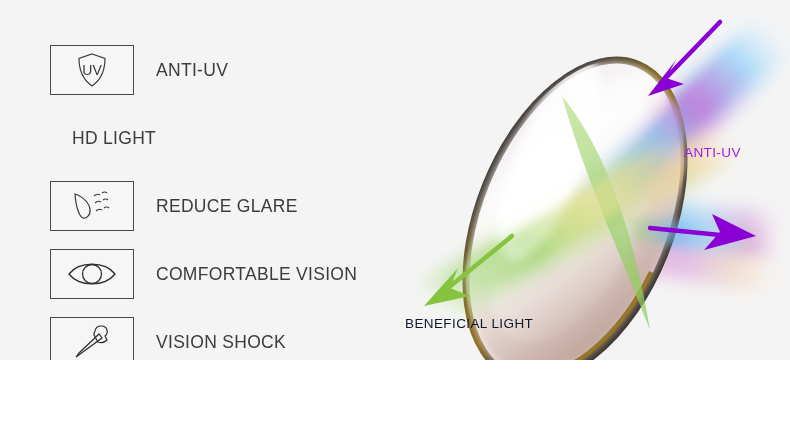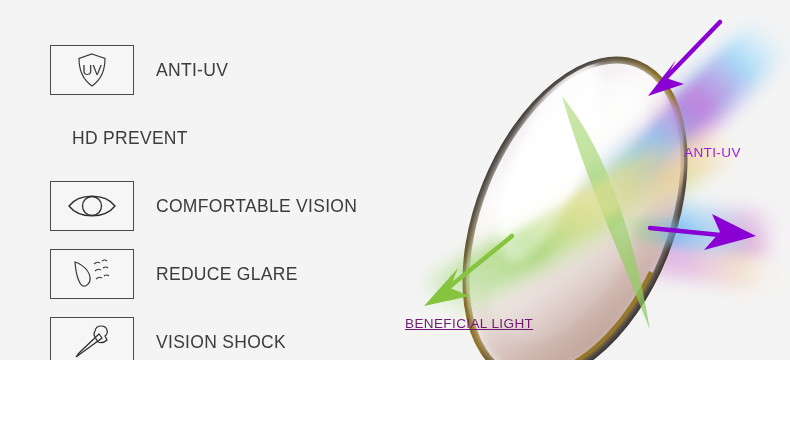--- a/index.html
+++ b/index.html
@@ -99,50 +99,50 @@
       <div class="feature-icon-box">
         <svg width="40" height="40" viewBox="0 0 40 40">
           <path d="M20 4 L33 8.5 C33 20 30 29 20 36 C10 29 7 20 7 8.5 Z" fill="none" stroke="#3a3a3a" stroke-width="1.2"></path>
           <text x="20" y="25" text-anchor="middle" font-family="Liberation Sans, sans-serif" font-size="14" fill="#3a3a3a">UV</text>
         </svg>
       </div>
       <div class="feature-label">ANTI-UV</div>
     </div>
 
     <div class="feature-row">
-      <div class="feature-label">HD PREVENT</div>
-    </div>
-
-    <div class="feature-row">
-      <div class="feature-icon-box">
-        <svg width="54" height="32" viewBox="0 0 54 32">
-          <path d="M4 16 C14 3 40 3 50 16 C40 29 14 29 4 16 Z" fill="none" stroke="#2e2e2e" stroke-width="1.3"></path>
-          <circle cx="27" cy="16" r="9.5" fill="none" stroke="#2e2e2e" stroke-width="1.3"></circle>
-        </svg>
-      </div>
-      <div class="feature-label">COMFORTABLE VISION</div>
+      <div class="feature-label">HD LIGHT</div>
     </div>
 
     <div class="feature-row">
       <div class="feature-icon-box">
         <svg width="48" height="38" viewBox="0 0 48 38">
           <path d="M7 7 C7 7 20 11 22 22 C23 28 18 32 15 31 C12 30 8 22 7 7 Z" fill="none" stroke="#3a3a3a" stroke-width="1.2"></path>
           <path d="M26 9 q3 -3 6 -1" fill="none" stroke="#3a3a3a" stroke-width="1.1"></path>
           <path d="M34 6 q3 -2 5 0" fill="none" stroke="#3a3a3a" stroke-width="1.1"></path>
           <path d="M27 16 q3 -3 6 -1" fill="none" stroke="#3a3a3a" stroke-width="1.1"></path>
           <path d="M35 13 q3 -2 5 0" fill="none" stroke="#3a3a3a" stroke-width="1.1"></path>
           <path d="M28 24 q3 -3 6 -1" fill="none" stroke="#3a3a3a" stroke-width="1.1"></path>
           <path d="M36 21 q3 -2 5 0" fill="none" stroke="#3a3a3a" stroke-width="1.1"></path>
         </svg>
       </div>
       <div class="feature-label">REDUCE GLARE</div>
     </div>
 
     <div class="feature-row">
       <div class="feature-icon-box">
+        <svg width="54" height="32" viewBox="0 0 54 32">
+          <path d="M4 16 C14 3 40 3 50 16 C40 29 14 29 4 16 Z" fill="none" stroke="#2e2e2e" stroke-width="1.3"></path>
+          <circle cx="27" cy="16" r="9.5" fill="none" stroke="#2e2e2e" stroke-width="1.3"></circle>
+        </svg>
+      </div>
+      <div class="feature-label">COMFORTABLE VISION</div>
+    </div>
+
+    <div class="feature-row">
+      <div class="feature-icon-box">
         <svg width="44" height="40" viewBox="0 0 44 40">
           <path d="M6 35 L9 31 L29 12 L32 16 Z" fill="none" stroke="#2e2e2e" stroke-width="1.2"></path>
           <path d="M25 9 q1 -5 6 -5 q5 0 6 4 q1 4 -2 6 l2 4 q-4 4 -9 2 l-3 -5 q-2 -3 0 -6 Z" fill="none" stroke="#2e2e2e" stroke-width="1.2"></path>
         </svg>
       </div>
       <div class="feature-label">VISION SHOCK</div>
     </div>
 
   </div>
 
@@ -299,16 +299,16 @@
 
       <g>
         <line x1="112" y1="236" x2="48" y2="288" stroke="#86C440" stroke-width="4.5" stroke-linecap="round"></line>
         <polygon points="24,306 70,296 50,288 58,268" fill="#86C440"></polygon>
       </g>
     </svg>
   </div>
 
   <div class="beam-label" id="label-anti-uv" style="color:#9B1FE8;">ANTI-UV</div>
 
-  <div class="beam-label" id="label-beneficial-light" style="color:#701a75;text-decoration:underline;">BENEFICIAL LIGHT</div>
+  <div class="beam-label" id="label-beneficial-light" style="color:#0f172a;">BENEFICIAL LIGHT</div>
 
   <div id="bottom-strip"></div>
 </div>
 
 </body></html>

